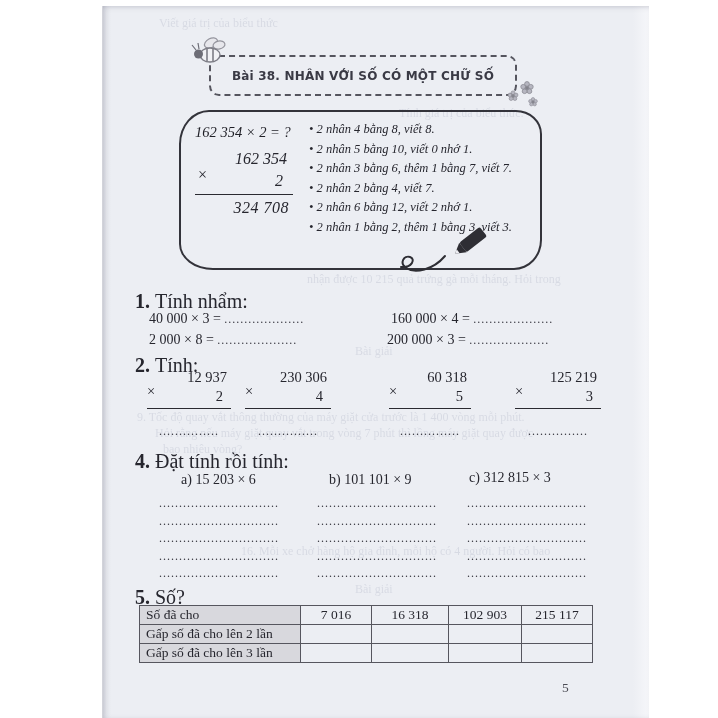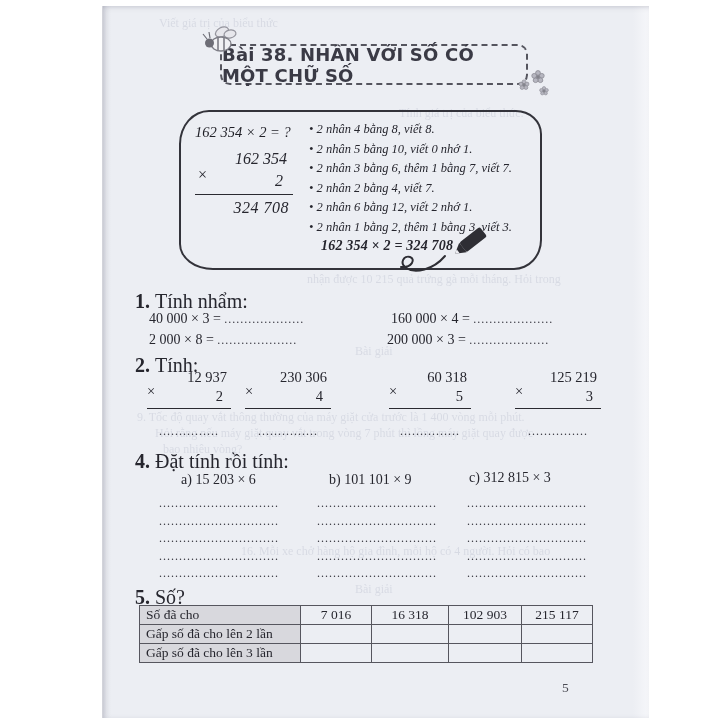--- a/index.html
+++ b/index.html
@@ -5,25 +5,25 @@
   html,body{margin:0;padding:0;background:#ffffff;}
   .canvas{position:relative;width:718px;height:718px;background:#ffffff;overflow:hidden;
           font-family:"Liberation Serif","DejaVu Serif",serif;color:#26262e;}
   .sheet{position:absolute;left:102px;top:6px;width:546px;height:712px;
          background:linear-gradient(90deg,#e6e8ee 0,#eceef3 8px,#eceef3 calc(100% - 16px),#f6f7fa 100%);
          border-left:1px solid #d2d3da;
          box-shadow:inset 4px 0 6px -3px rgba(70,70,95,.25), inset 0 4px 6px -4px rgba(70,70,95,.22);}
   
   .bleed{position:absolute;font-size:12px;color:#5f6788;opacity:.14;white-space:nowrap;}
   
-  .titlebox{position:absolute;left:106px;top:38px;width:304px;height:37px;
+  .titlebox{position:absolute;left:106px;top:49px;width:304px;height:37px;
             border:2px dashed #55555e;border-radius:10px;
             display:flex;align-items:center;justify-content:center;
             font-family:"DejaVu Sans","Liberation Sans",sans-serif;
-            font-weight:bold;font-size:18px;letter-spacing:.2px;color:#3a3a45;margin-left:11px;}
+            font-weight:bold;font-size:12px;letter-spacing:.2px;color:#3a3a45;}
   .bee{position:absolute;left:-22px;top:-24px;}
   .flowers{position:absolute;right:-26px;bottom:-16px;}
   
   .exbox{position:absolute;left:76px;top:104px;width:359px;height:156px;
          border:2.5px solid #33333a;
          border-radius:30px 26px 28px 34px / 34px 24px 30px 26px;font-style:italic;}
   .exprob{position:absolute;left:14px;top:12px;font-size:14.5px;color:#1f1f26;}
   .vm-ex{position:absolute;left:14px;top:36px;width:98px;font-size:16px;line-height:22px;}
   .vm-ex .vm-top{text-align:right;padding-right:6px;}
   .vm-ex .vm-row{position:relative;text-align:right;padding-right:10px;}
@@ -136,21 +136,20 @@
         <div class="vm-prod">324 708</div>
       </div>
       <ul class="steps">
         <li>2 nhân 4 bằng 8, viết 8.</li>
         <li>2 nhân 5 bằng 10, viết 0 nhớ 1.</li>
         <li>2 nhân 3 bằng 6, thêm 1 bằng 7, viết 7.</li>
         <li>2 nhân 2 bằng 4, viết 7.</li>
         <li>2 nhân 6 bằng 12, viết 2 nhớ 1.</li>
         <li>2 nhân 1 bằng 2, thêm 1 bằng 3, viết 3.</li>
       </ul>
-      <div class="exresult">162 354 × 2 = 324 708</div>
       <span class="loop">
         <svg width="52" height="28" viewBox="0 0 52 28">
           <path d="M50,4 C38,18 20,22 11,16 C4,11 9,3 15,5 C21,7 17,16 6,15" fill="none" stroke="#2e2e34" stroke-width="2" stroke-linecap="round"></path>
         </svg>
       </span>
       <span class="pencil">
         <svg width="46" height="40" viewBox="0 0 46 40">
           <g transform="rotate(-38 23 20)">
             <polygon points="4,20 14,14 14,26" fill="#2e2e34"></polygon>
             <polygon points="4,20 8,17.6 8,22.4" fill="#ecedf2"></polygon>

